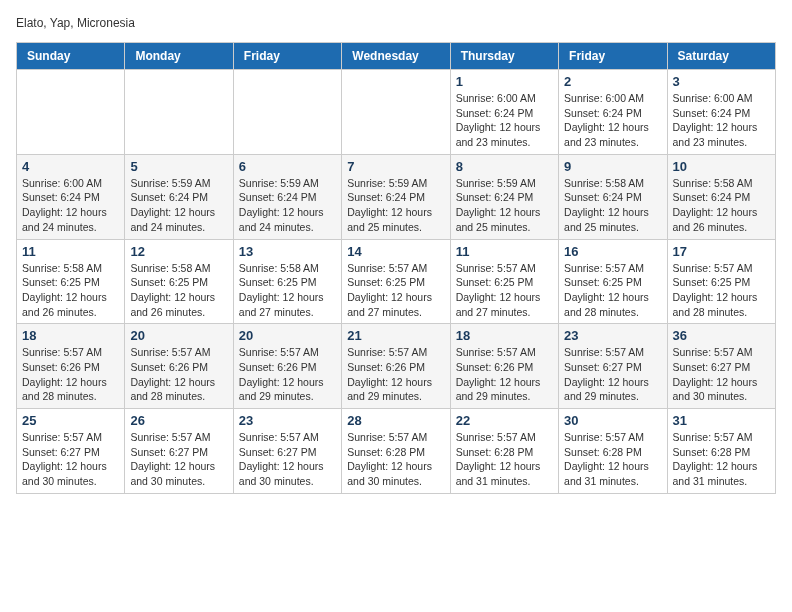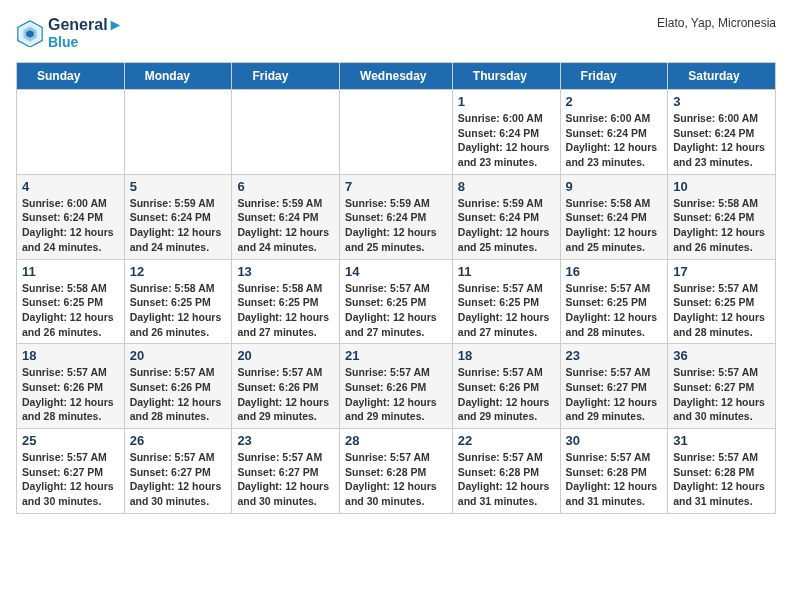--- a/index.html
+++ b/index.html
@@ -40,21 +40,21 @@
     }
     table {
       width: 100%;
       border-collapse: collapse;
       font-size: 11px;
     }
     thead tr th {
       background-color: #1e6bb0;
       color: #fff;
       text-align: left;
-      padding: 6px 20px;
+      padding: 6px 10px;
       font-size: 12px;
       font-weight: bold;
       border: 1px solid #ccc;
     }
     tbody tr td {
       border: 1px solid #ccc;
       vertical-align: top;
       padding: 4px 5px;
       height: 80px;
       background: #fff;
@@ -65,42 +65,29 @@
     .day-num {
       font-weight: bold;
       font-size: 13px;
       color: #1a3a5c;
       margin-bottom: 2px;
     }
     .day-info {
       color: #333;
       font-size: 10.5px;
       line-height: 1.4;
-      font-weight: bold;
     }
     td.empty {
       background: #fff;
     }
   </style>
 </head>
 <body>
 
 <div class="header">
-  <div class="logo">
-    <svg class="logo-icon" viewBox="0 0 30 30" xmlns="http://www.w3.org/2000/svg">
-      <polygon points="15,4 26,10 26,22 15,28 4,22 4,10" fill="#2196c4" opacity="0.15"></polygon>
-      <polygon points="15,2 28,9 28,23 15,30 2,23 2,9" fill="none" stroke="#2196c4" stroke-width="1.5"></polygon>
-      <polygon points="15,8 22,12 22,20 15,24 8,20 8,12" fill="#2196c4" opacity="0.4"></polygon>
-      <polygon points="15,12 19,14 19,18 15,20 11,18 11,14" fill="#1e6bb0"></polygon>
-    </svg>
-    <div>
-      <div style="font-size:16px;font-weight:bold;color:#1a3a5c;">General<span style="color:#2196c4;">►</span></div>
-      <div style="font-size:14px;font-weight:bold;color:#2196c4;">Blue</div>
-    </div>
-  </div>
   <div class="title-block">
     <div class="subtitle">Elato, Yap, Micronesia</div>
   </div>
 </div>
 
 <table>
   <thead>
     <tr>
     <th>Sunday</th>
         <th>Monday</th>

